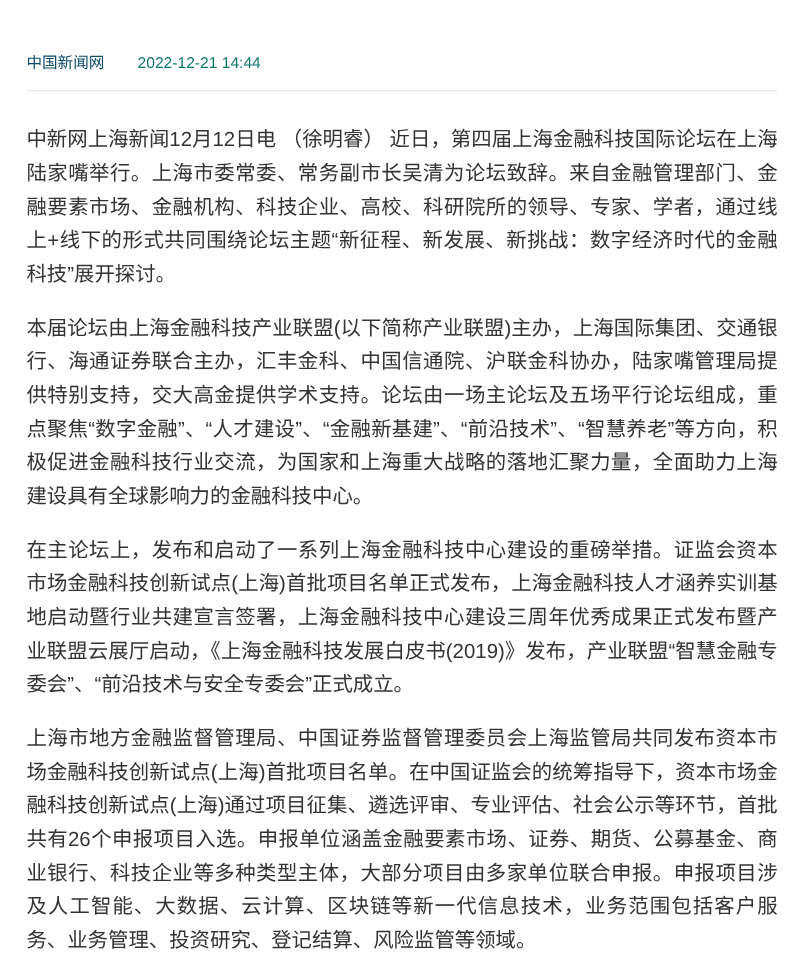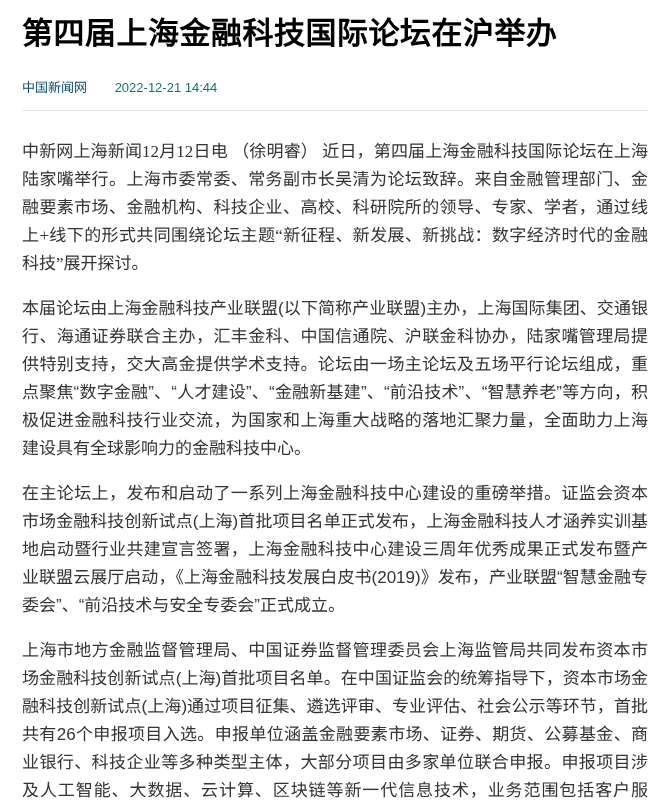--- a/index.html
+++ b/index.html
@@ -45,29 +45,27 @@
   .article p {
     margin: 17px 0 0 0;
     font-size: 17px;
     line-height: 28px;
     color: #333333;
     text-align: justify;
     word-break: break-all;
   }
   .article p.first {
     margin-top: 27px;
-    font-family: Liberation Serif, serif;
   }
 </style>
 </head>
 <body>
 
 <div class="article">
 
-  <h1 class="article-title">第四届上海金融科技国际论坛在沪举办</h1>
 
   <div class="meta">
     <span class="source">中国新闻网</span>
     <span class="time">2022-12-21 14:44</span>
   </div>
 
   <div class="divider"></div>
 
   <p class="first">中新网上海新闻12月12日电 （徐明睿） 近日，第四届上海金融科技国际论坛在上海陆家嘴举行。上海市委常委、常务副市长吴清为论坛致辞。来自金融管理部门、金融要素市场、金融机构、科技企业、高校、科研院所的领导、专家、学者，通过线上+线下的形式共同围绕论坛主题“新征程、新发展、新挑战：数字经济时代的金融科技”展开探讨。</p>
 

